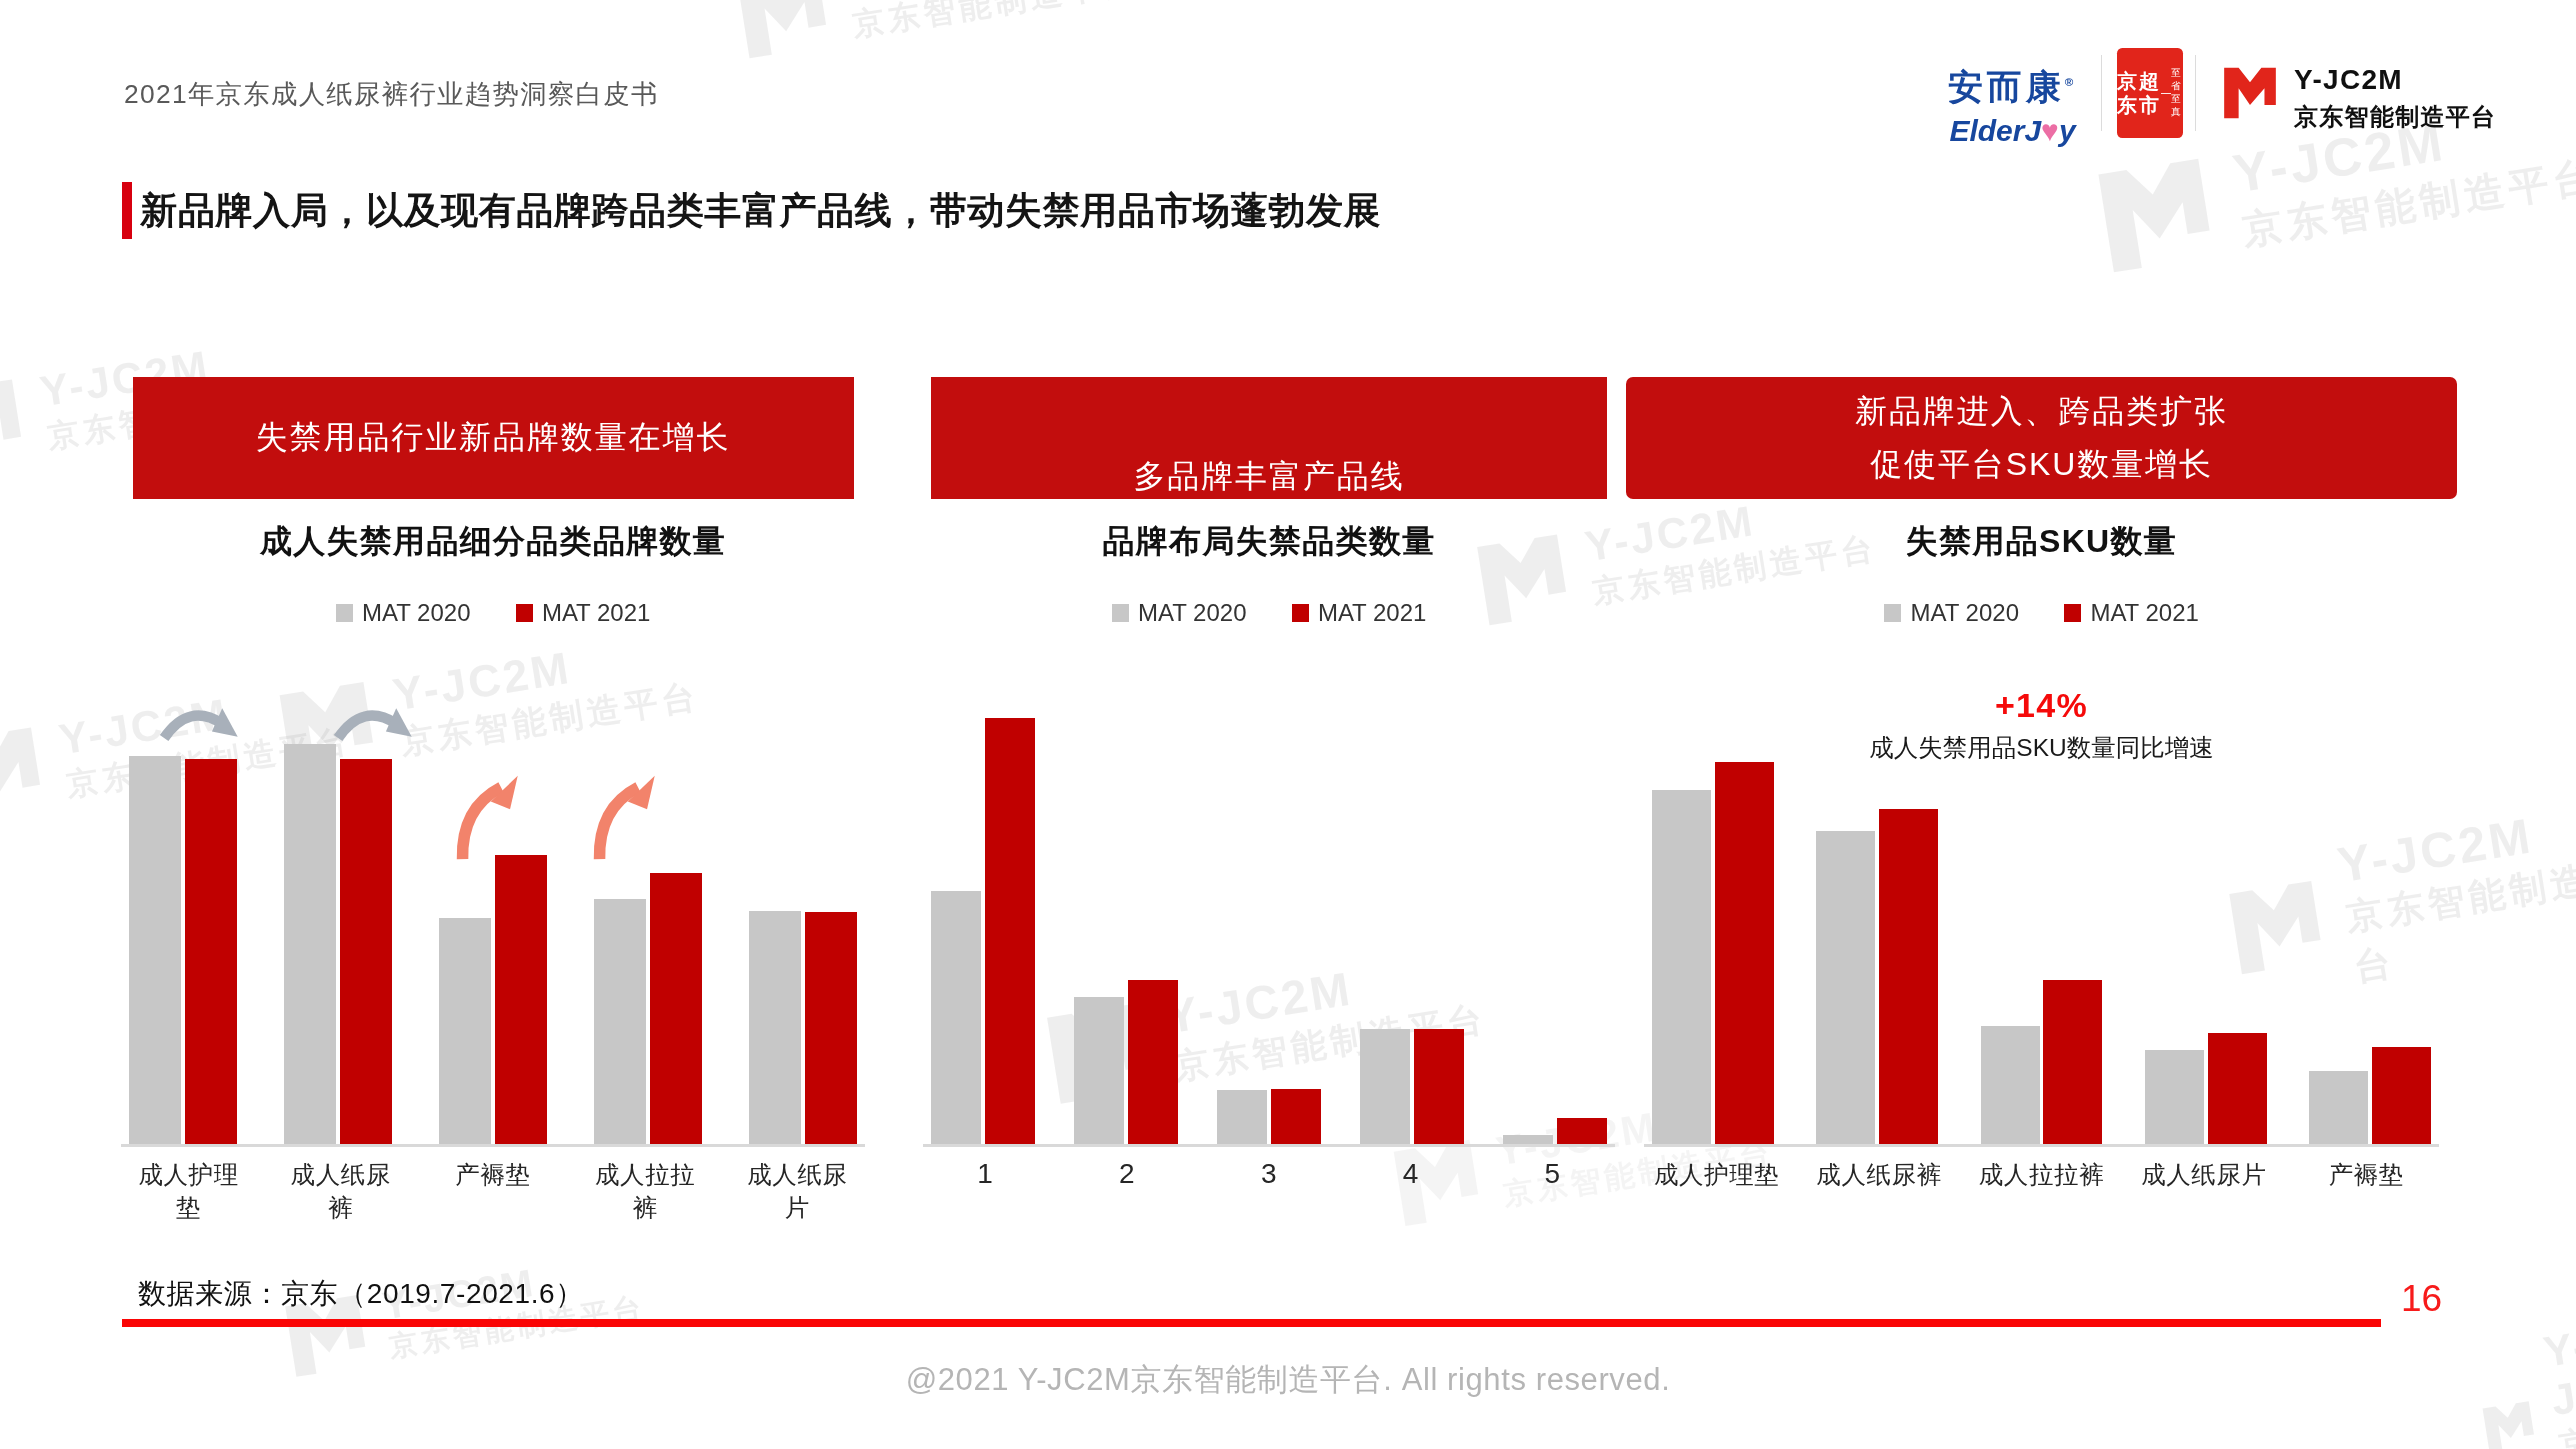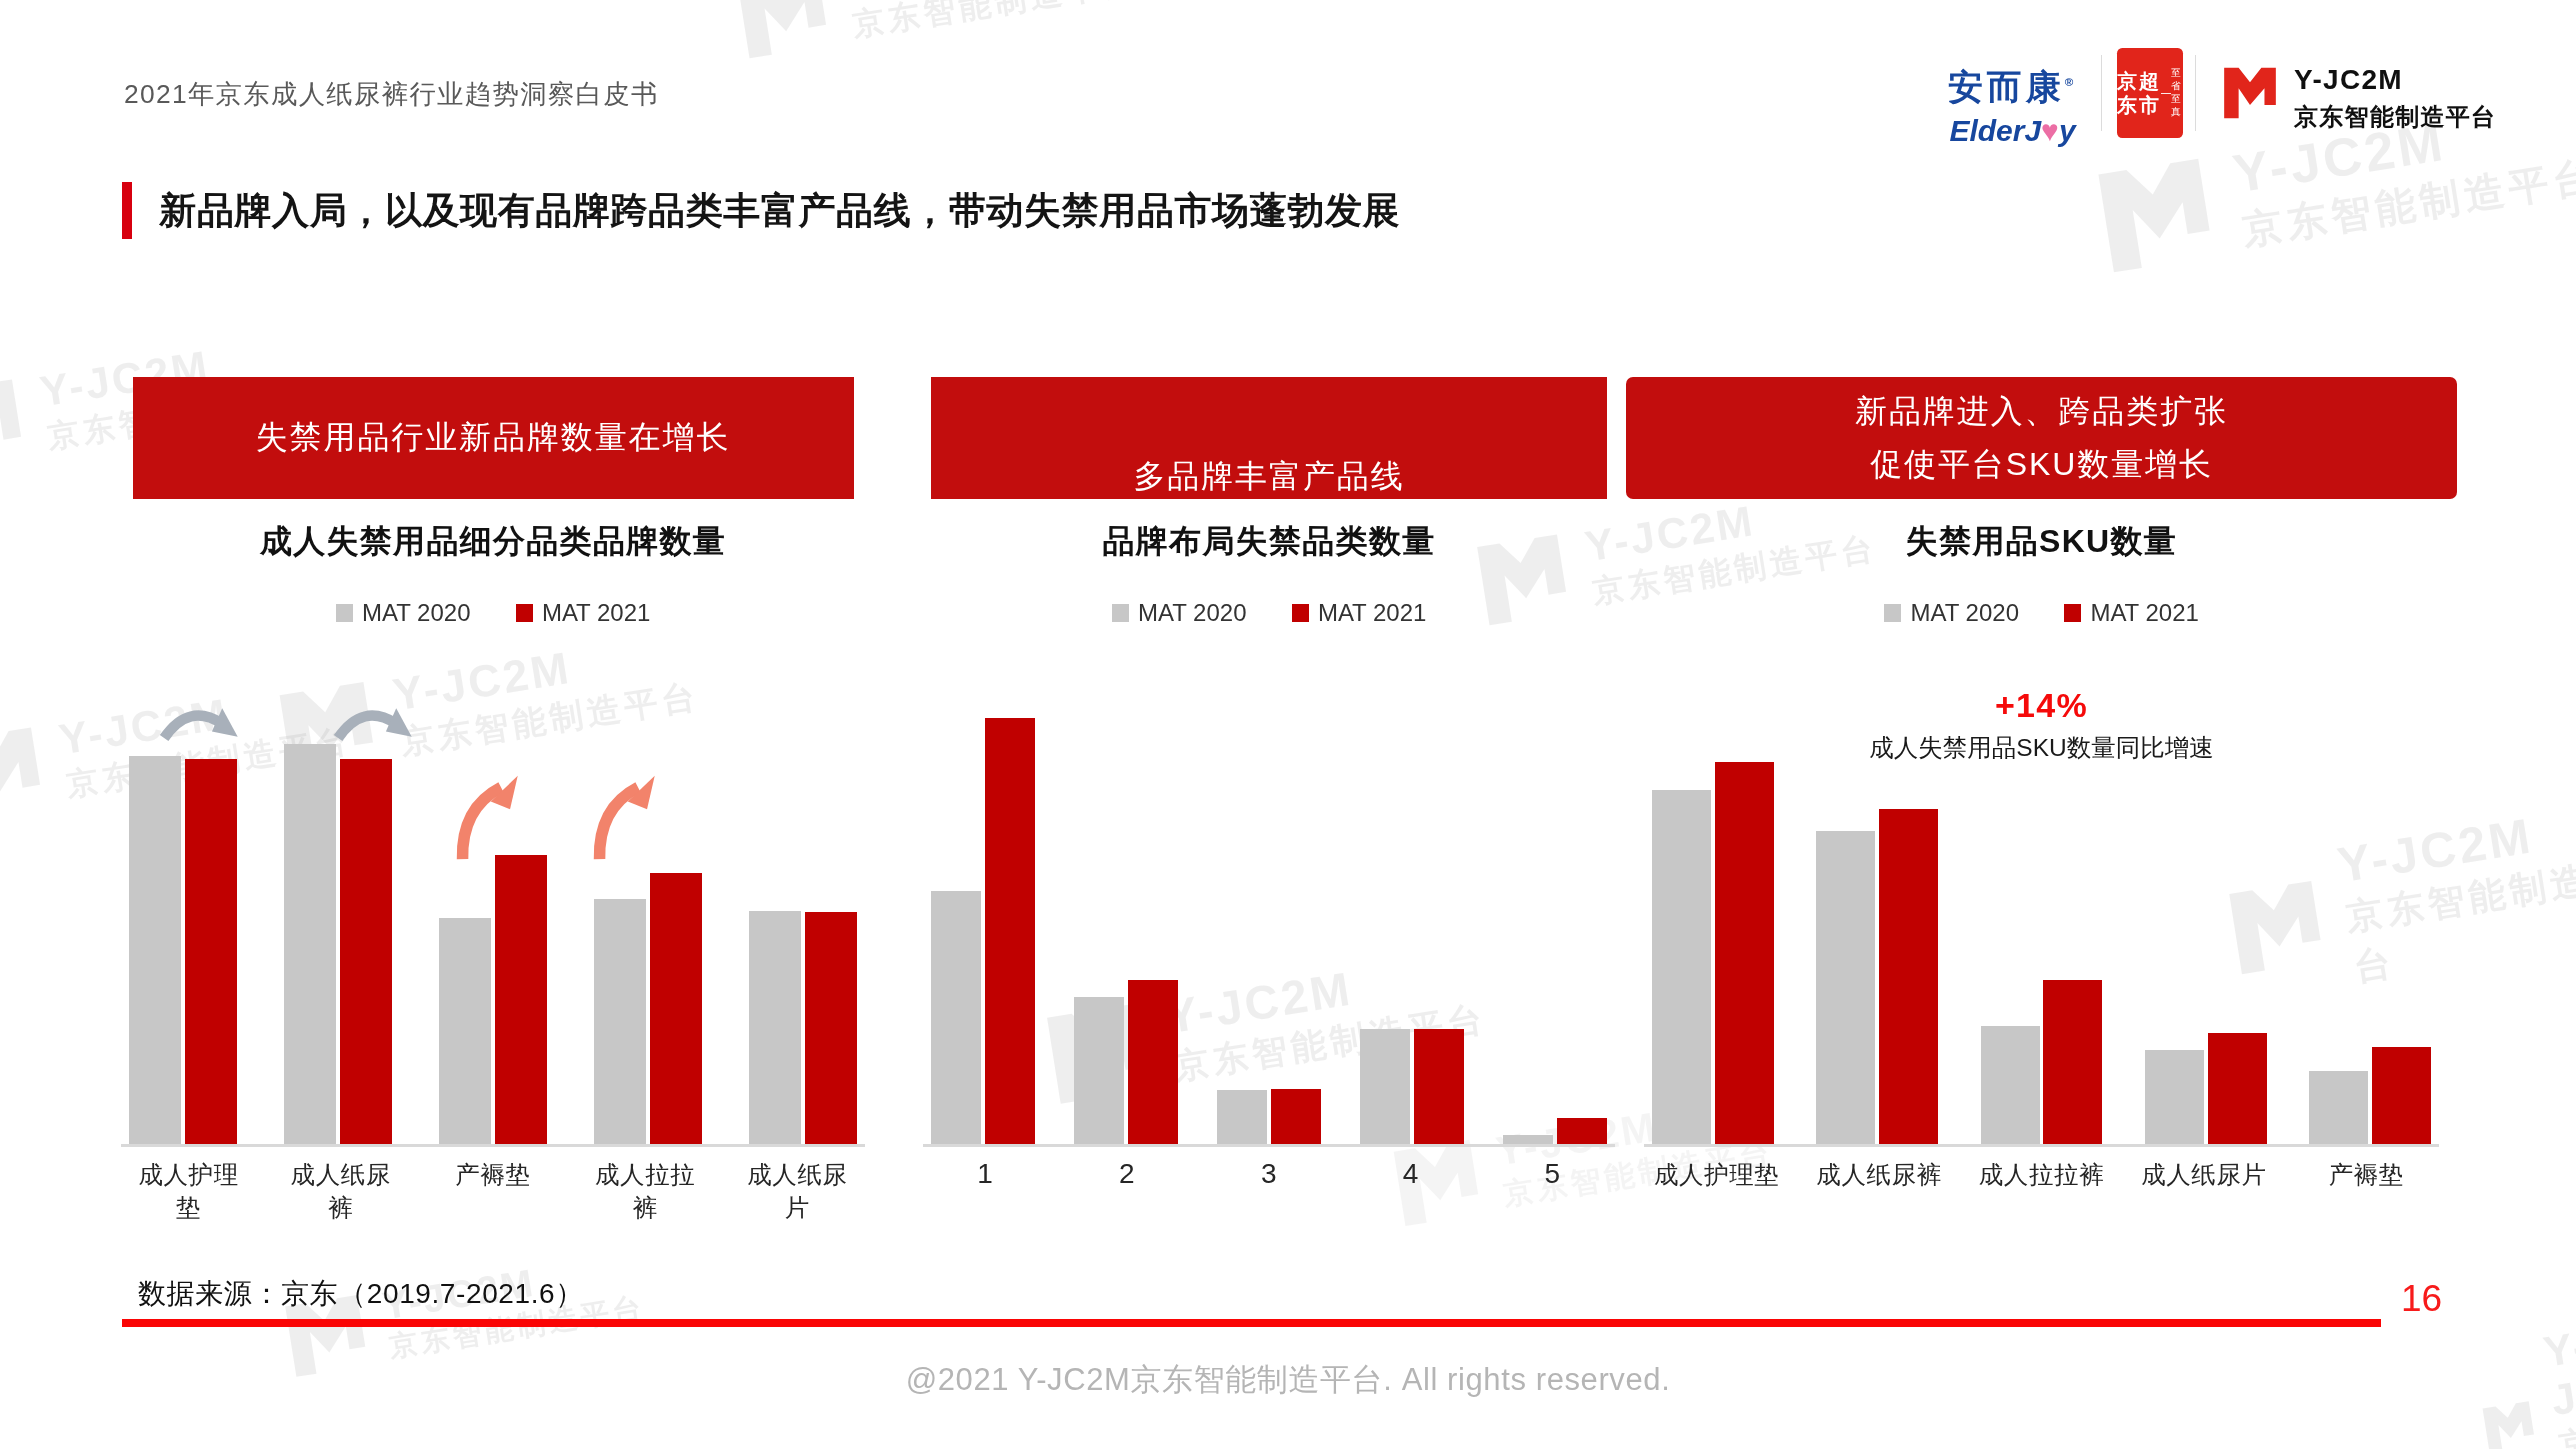--- a/index.html
+++ b/index.html
@@ -28,21 +28,21 @@
   .jd-box .tag{font-size:9.7px;letter-spacing:1.3px;}
   .yjc2m-mark{position:absolute;left:2219px;top:62px;width:62px;height:62px;}
   .yjc2m-mark svg{width:62px;height:62px;fill:var(--jd-red);}
   .yjc2m-text{position:absolute;left:2294px;top:64px;color:#101010;}
   .yjc2m-text .nm{font-size:28px;font-weight:700;letter-spacing:1.3px;}
   .yjc2m-text .cn{font-size:24px;font-weight:700;margin-top:5.2px;letter-spacing:1.3px;}
 
   
   .title-row{position:absolute;left:122px;top:182px;display:flex;align-items:stretch;}
   .title-accent{width:10.3px;height:57px;background:var(--title-accent);}
-  .page-title{margin-left:27px;font-size:37px;font-weight:700;color:#141414;line-height:57px;letter-spacing:0.6px;}
+  .page-title{margin-left:8px;font-size:37px;font-weight:700;color:#141414;line-height:57px;letter-spacing:0.6px;}
 
   
   .panel{position:absolute;top:377px;height:847px;}
   .banner{background:var(--banner-red);color:#fff;height:122px;display:flex;flex-direction:column;
           align-items:center;justify-content:center;margin:0 auto;}
   .banner .b1{font-size:32px;letter-spacing:1.9px;}
   .banner .b2{font-size:32px;letter-spacing:1.9px;margin-top:9px;}
   .banner .b2:empty{display:none;}
   .subtitle{position:absolute;top:143px;left:0;right:0;text-align:center;font-size:32px;font-weight:700;color:#111;letter-spacing:1.3px;}
   .legend{position:absolute;top:222px;left:0;right:0;display:flex;justify-content:center;gap:45px;font-size:24px;color:#333;}

